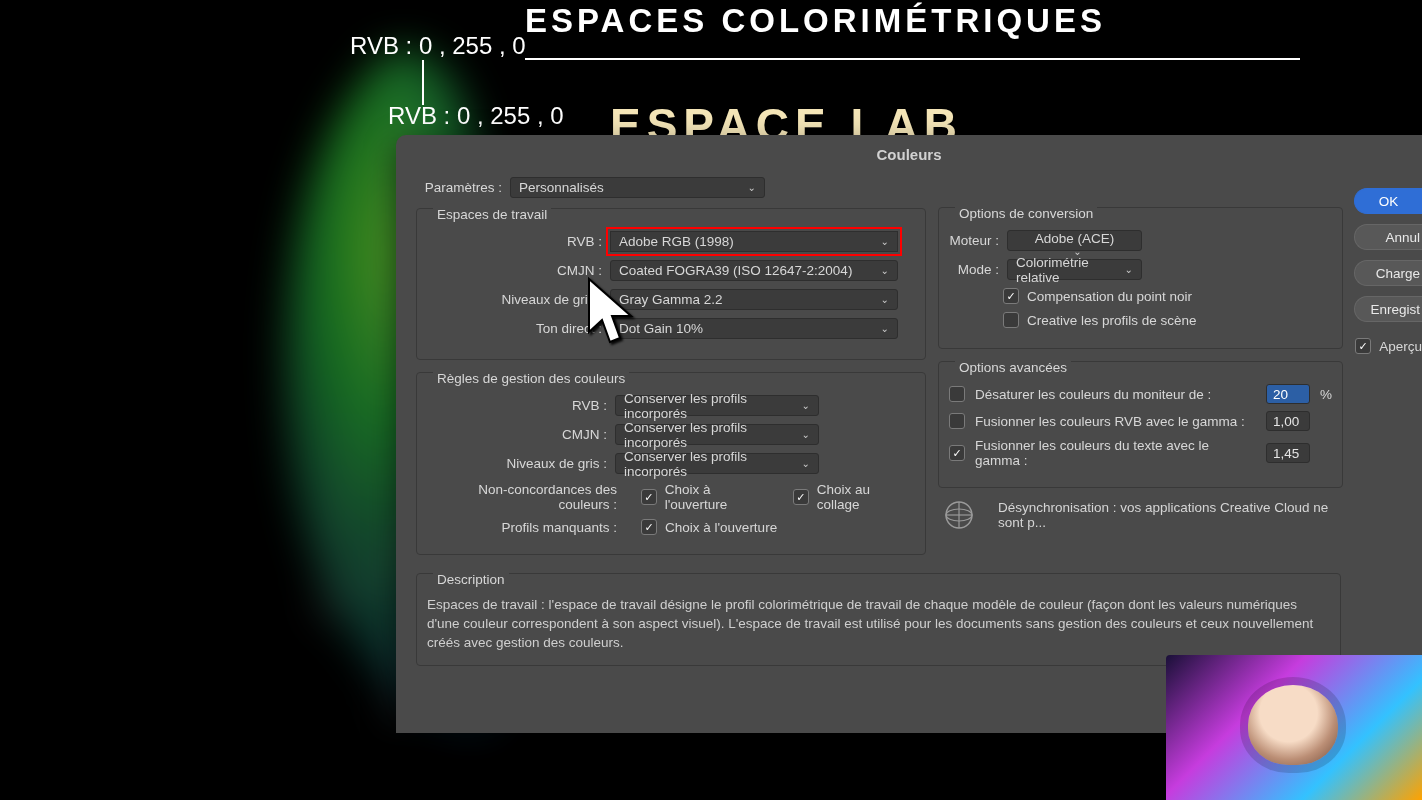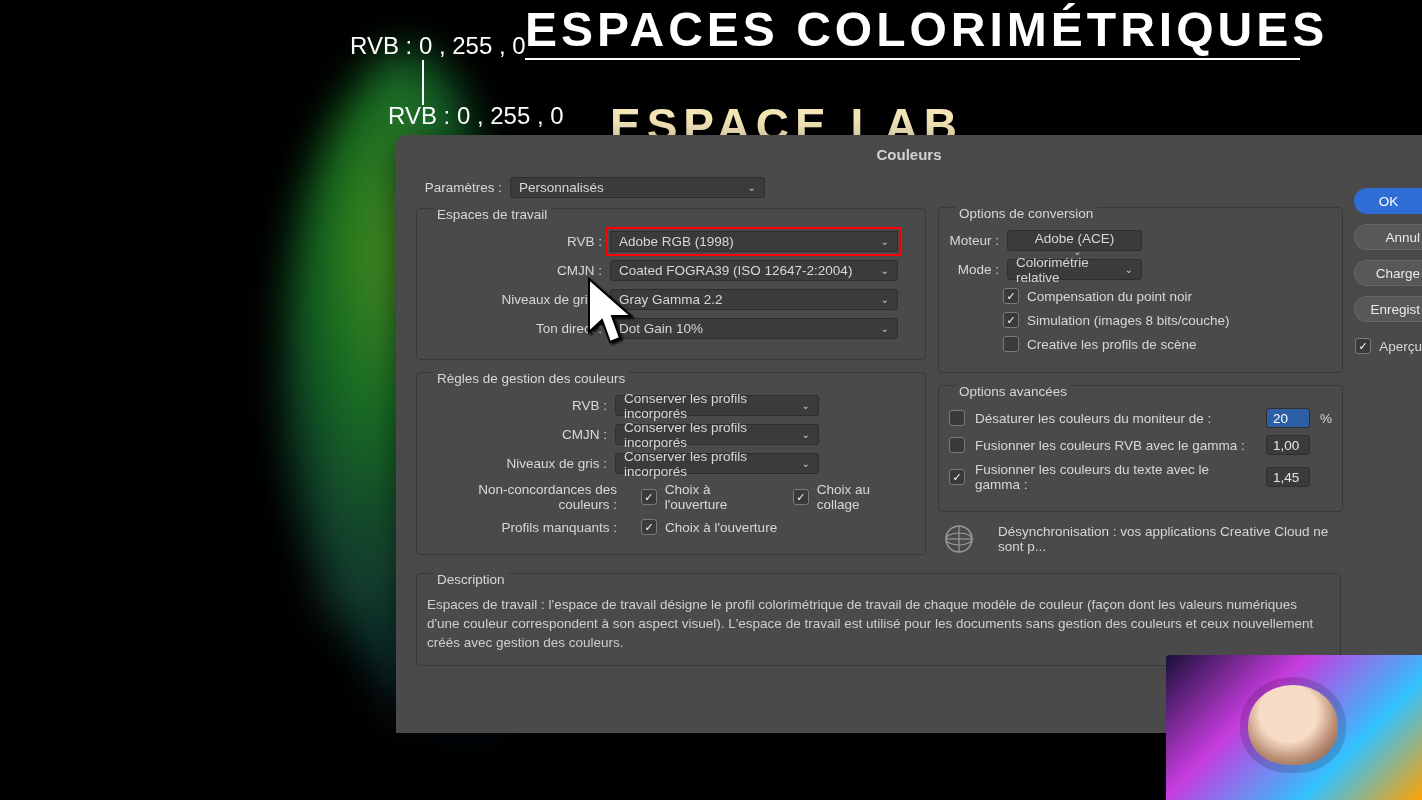--- a/index.html
+++ b/index.html
@@ -25,21 +25,21 @@
   opacity: 0.55;
   z-index: 0;
 }
 
 
 .title-main {
   position: absolute;
   top: 2px;
   left: 525px;
   color: #fff;
-  font-size: 48px;
+  font-size: 33px;
   font-weight: 800;
   letter-spacing: 4px;
 }
 .title-rule {
   position: absolute;
   left: 525px;
   top: 58px;
   width: 775px;
   height: 2px;
   background: #fff;
@@ -435,24 +435,20 @@
             <span>Colorimétrie relative</span>
             <span class="chev">⌄</span>
           </div>
         </div>
         <div class="conv-opts">
           <span class="cb-wrap">
             <span class="cb checked"></span>
             <span>Compensation du point noir</span>
           </span>
           <span class="cb-wrap">
-            <span class="cb checked"></span>
-            <span>Simulation (images 8 bits/couche)</span>
-          </span>
-          <span class="cb-wrap">
             <span class="cb"></span>
             <span>Creative les profils de scène</span>
           </span>
         </div>
       </div>
 
       <div class="fs fs-adv">
         <span class="fs-legend">Options avancées</span>
         <div class="adv-row">
           <span class="cb"></span>

